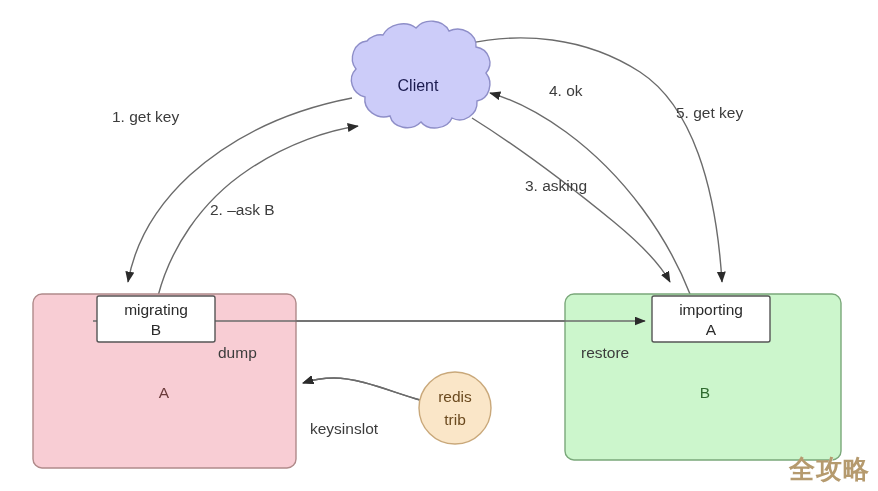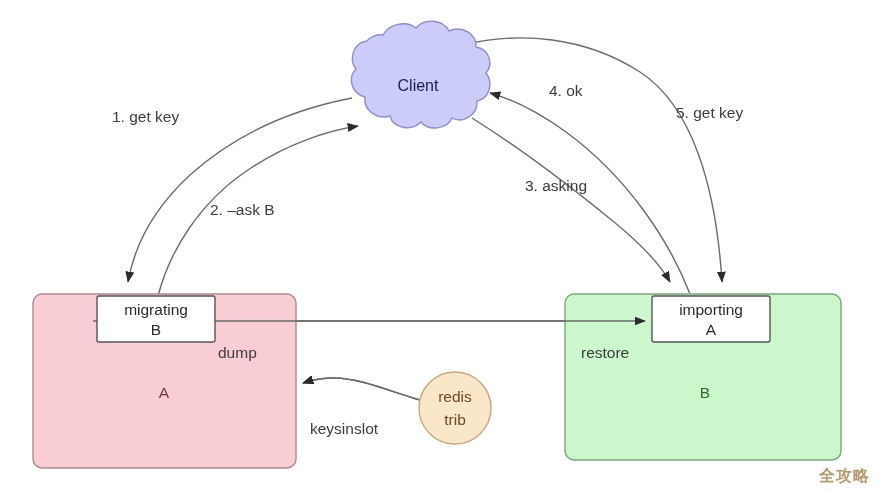--- a/index.html
+++ b/index.html
@@ -50,21 +50,21 @@
     font-family: "Liberation Sans", sans-serif;
     font-size: 15.5px;
     dominant-baseline: middle;
     text-anchor: middle;
   }
   .watermark {
     position: absolute;
     right: 8px;
     bottom: 4px;
     font-family: "DejaVu Sans", sans-serif;
-    font-size: 16px;
+    font-size: 26px;
     font-weight: bold;
     color: #b59a6e;
     letter-spacing: 1px;
     text-shadow: 0 1px 0 #ffffff;
   }
 </style>
 </head>
 <body>
 
 <div id="diagram-root">

